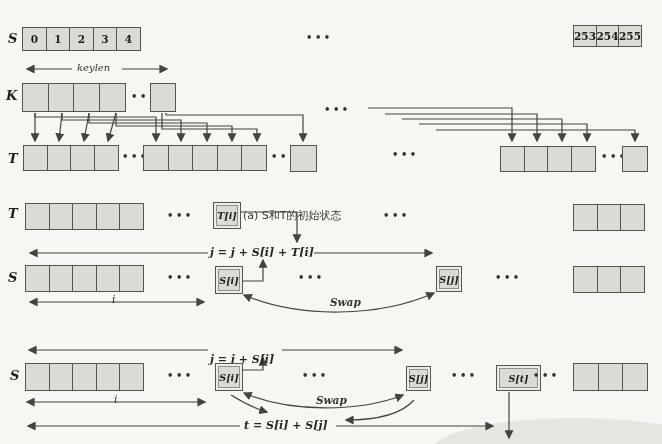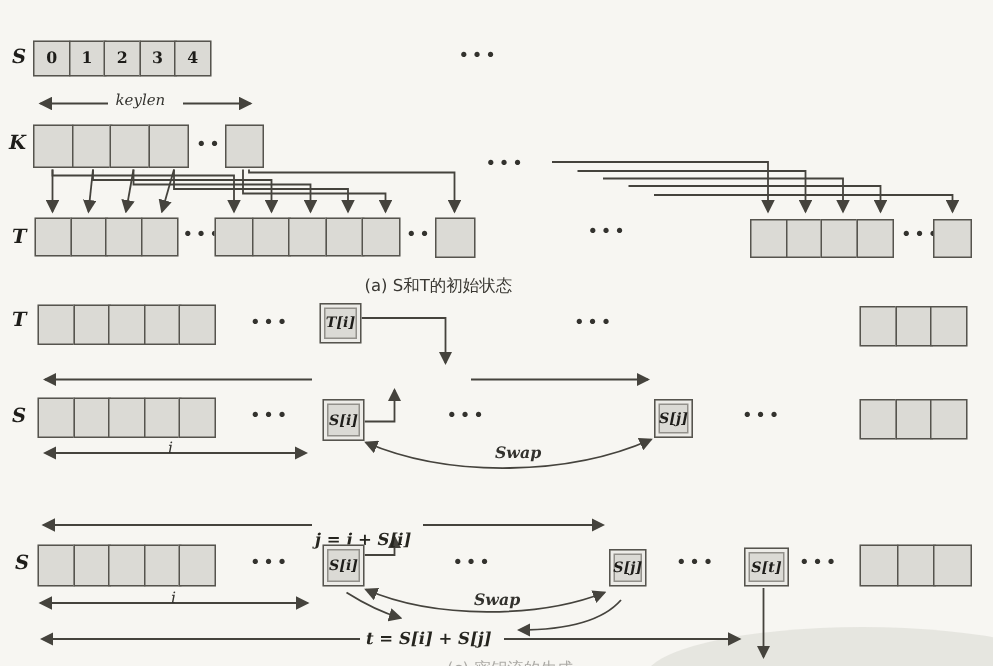--- a/index.html
+++ b/index.html
@@ -40,20 +40,21 @@
   }
   .small-label{
     position:absolute; font:italic 10.5px "DejaVu Serif", serif; color:#33322e;
   }
   .swap-label{
     position:absolute; font:bold italic 10.5px "DejaVu Serif", serif; color:#33322e;
   }
   .caption{
     position:absolute; font:11px "DejaVu Sans", sans-serif; color:#3a3833;
     white-space:nowrap;
+    margin-top:25px;
   }
   .caption.cut{opacity:.4;}
 </style>
 </head>
 <body>
 
 <div id="stage">
 
   <svg id="arrows" width="662" height="444">
     <defs>
@@ -115,20 +116,25 @@
 
   <div class="rowlabel" style="left:8px;top:31px">S</div>
   <div class="cellgroup" style="left:22px;top:27px;--w:25px;--h:24px">
       <div class="cell">0</div>
       <div class="cell">1</div>
       <div class="cell">2</div>
       <div class="cell">3</div>
       <div class="cell">4</div>
     </div>
   <div class="dots" style="left:306px;top:32px">•••</div>
+  <div class="cellgroup" style="left:573px;top:25px;--w:24px;--h:22px">
+      <div class="cell">253</div>
+      <div class="cell">254</div>
+      <div class="cell">255</div>
+    </div>
 
   <div class="small-label" style="left:77px;top:62px;font-size:10px">keylen</div>
 
   <div class="rowlabel" style="left:6px;top:88px">K</div>
   <div class="cellgroup" style="left:22px;top:83px;--w:27px;--h:29px">
       <div class="cell"></div>
       <div class="cell"></div>
       <div class="cell"></div>
       <div class="cell"></div>
     </div>
@@ -182,20 +188,21 @@
     </div>
   <div class="dots" style="left:167px;top:210px">•••</div>
   <div class="tag" style="left:213px;top:202px;width:28px;height:27px">T[i]</div>
   <div class="dots" style="left:383px;top:210px">•••</div>
   <div class="cellgroup" style="left:573px;top:204px;--w:25px;--h:27px">
       <div class="cell"></div>
       <div class="cell"></div>
       <div class="cell"></div>
     </div>
 
+  <div class="formula" style="left:210px;top:246px">j = j + S[i] + T[i]</div>
 
   <div class="rowlabel" style="left:8px;top:270px">S</div>
   <div class="cellgroup" style="left:25px;top:265px;--w:25px;--h:27px">
       <div class="cell"></div>
       <div class="cell"></div>
       <div class="cell"></div>
       <div class="cell"></div>
       <div class="cell"></div>
     </div>
   <div class="dots" style="left:167px;top:272px">•••</div>
@@ -220,21 +227,21 @@
       <div class="cell"></div>
       <div class="cell"></div>
       <div class="cell"></div>
       <div class="cell"></div>
     </div>
   <div class="dots" style="left:167px;top:370px">•••</div>
   <div class="tag" style="left:215px;top:363px;width:28px;height:28px">S[i]</div>
   <div class="dots" style="left:302px;top:370px">•••</div>
   <div class="tag" style="left:406px;top:366px;width:25px;height:25px">S[j]</div>
   <div class="dots" style="left:451px;top:370px">•••</div>
-  <div class="tag" style="left:496px;top:365px;width:30px;height:26px">S[t]</div>
+  <div class="tag" style="left:496px;top:365px;width:45px;height:26px">S[t]</div>
   <div class="dots" style="left:533px;top:370px">•••</div>
   <div class="cellgroup" style="left:573px;top:363px;--w:26px;--h:28px">
       <div class="cell"></div>
       <div class="cell"></div>
       <div class="cell"></div>
     </div>
 
   <div class="small-label" style="left:114px;top:393px">i</div>
   <div class="swap-label" style="left:316px;top:394px">Swap</div>
 

